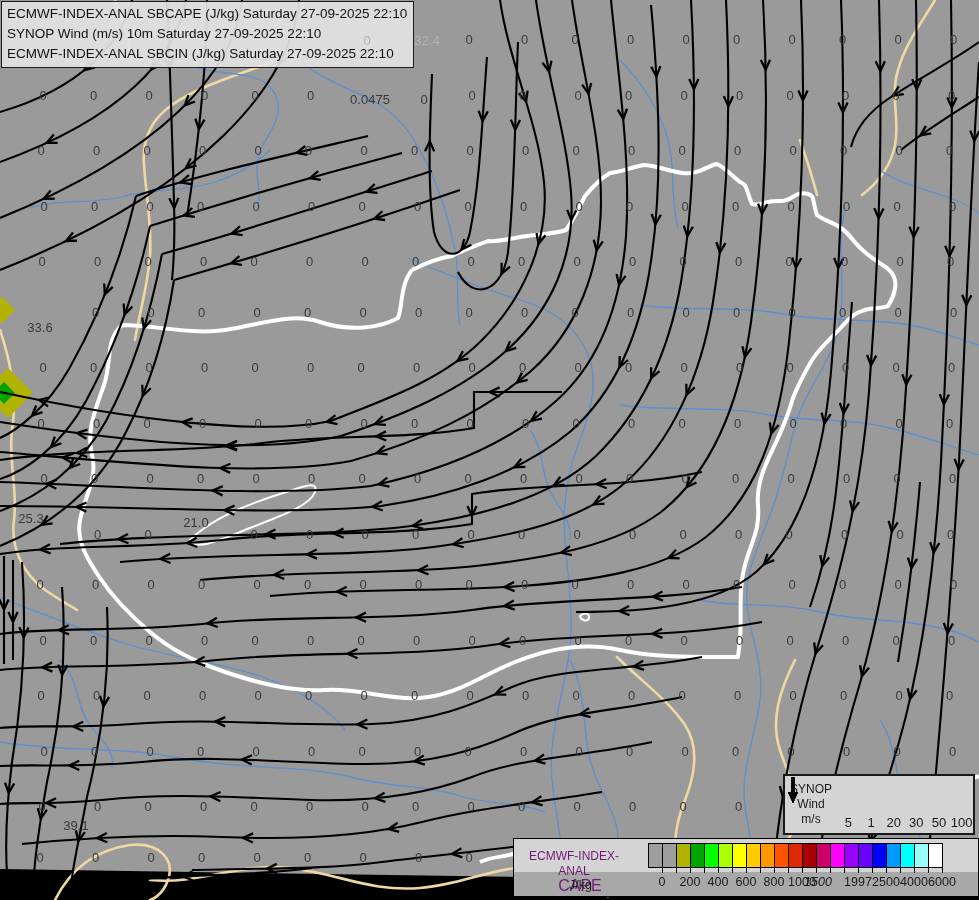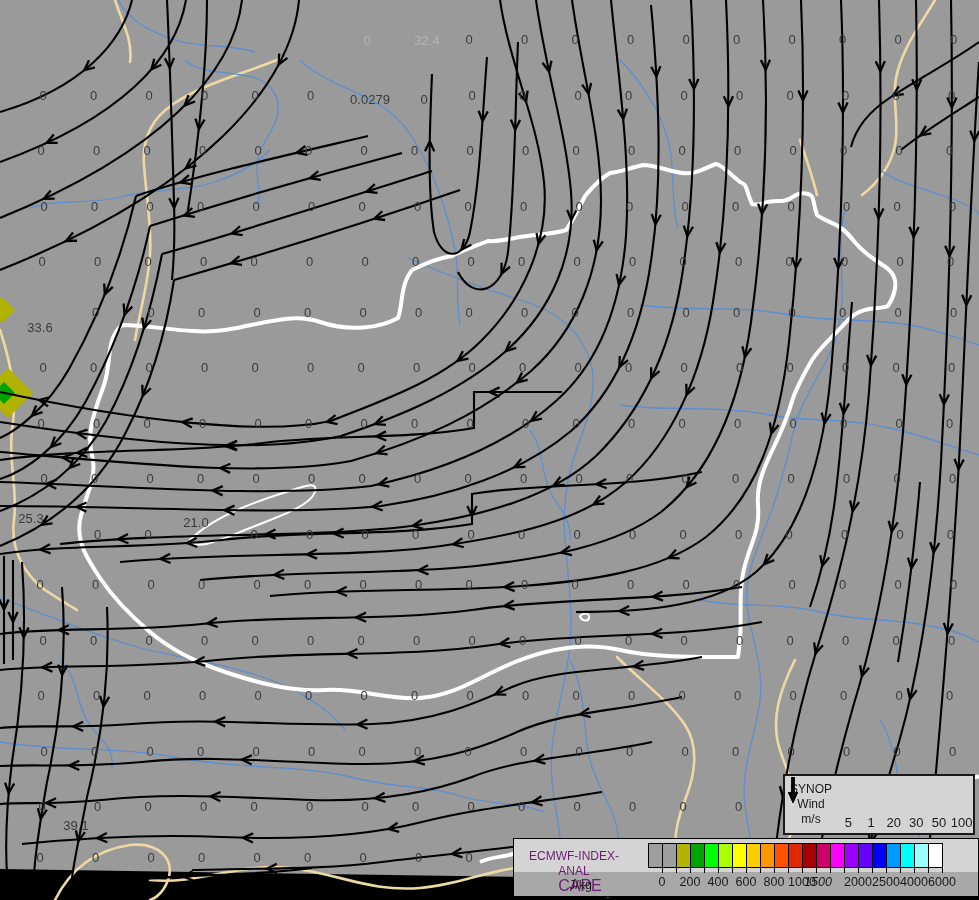--- a/index.html
+++ b/index.html
@@ -570,20 +570,25 @@
       <text x="95.5" y="861.5" text-anchor="middle" font-size="13" fill="#3a3a3a" font-family="Liberation Sans, DejaVu Sans, sans-serif">0</text>
       <text x="151" y="861.5" text-anchor="middle" font-size="13" fill="#3a3a3a" font-family="Liberation Sans, DejaVu Sans, sans-serif">0</text>
       <text x="201.5" y="861.5" text-anchor="middle" font-size="13" fill="#3a3a3a" font-family="Liberation Sans, DejaVu Sans, sans-serif">0</text>
       <text x="257" y="861.5" text-anchor="middle" font-size="13" fill="#3a3a3a" font-family="Liberation Sans, DejaVu Sans, sans-serif">0</text>
       <text x="307.5" y="861.5" text-anchor="middle" font-size="13" fill="#3a3a3a" font-family="Liberation Sans, DejaVu Sans, sans-serif">0</text>
       <text x="363" y="861.5" text-anchor="middle" font-size="13" fill="#3a3a3a" font-family="Liberation Sans, DejaVu Sans, sans-serif">0</text>
       <text x="418.5" y="861.5" text-anchor="middle" font-size="13" fill="#3a3a3a" font-family="Liberation Sans, DejaVu Sans, sans-serif">0</text>
       <text x="469" y="861.5" text-anchor="middle" font-size="13" fill="#3a3a3a" font-family="Liberation Sans, DejaVu Sans, sans-serif">0</text>
     </svg>
 
+  <div class="header-box">
+    <div class="hline">ECMWF-INDEX-ANAL SBCAPE (J/kg) Saturday 27-09-2025 22:10</div>
+    <div class="hline">SYNOP Wind (m/s) 10m Saturday 27-09-2025 22:10</div>
+    <div class="hline">ECMWF-INDEX-ANAL SBCIN (J/kg) Saturday 27-09-2025 22:10</div>
+  </div>
 
   <div class="wind-legend">
     <div class="wind-titles">
       <div>SYNOP</div>
       <div>Wind</div>
       <div>m/s</div>
     </div>
     <div class="wind-cols" id="wind-cols">
         <div class="wind-col">
           <svg width="16" height="27" viewBox="0 0 16 27">
@@ -682,28 +687,28 @@
         <div class="cape-tick" style="left: 400px;"></div>
         <div class="cape-tick" style="left: 414px;"></div>
         <div class="cape-tick" style="left: 428px;"></div>
         <div class="cape-ticklabel" style="left: 148px;">0</div>
         <div class="cape-ticklabel" style="left: 176px;">200</div>
         <div class="cape-ticklabel" style="left: 204px;">400</div>
         <div class="cape-ticklabel" style="left: 232px;">600</div>
         <div class="cape-ticklabel" style="left: 260px;">800</div>
         <div class="cape-ticklabel" style="left: 288px;">1000</div>
         <div class="cape-ticklabel" style="left: 304px; font-style: italic;">1500</div>
-        <div class="cape-ticklabel" style="left: 344px;">2000</div>
+        <div class="cape-ticklabel" style="left: 344px;">1997</div>
         <div class="cape-ticklabel" style="left: 372px;">2500</div>
         <div class="cape-ticklabel" style="left: 400px;">4000</div>
         <div class="cape-ticklabel" style="left: 428px;">6000</div>
       </div>
   </div>
 
-<span class="ann" style="left: 370px; top: 99px;">0.0279</span>
+<span class="ann" style="left: 370px; top: 99px;">0.0475</span>
     <span class="ann" style="left: 424px; top: 99px;">0</span>
     <span class="ann light" style="left: 367px; top: 40px;">0</span>
     <span class="ann light" style="left: 427px; top: 40px; text-align: right;">32.4</span>
     <span class="ann" style="left: 40px; top: 327px;">33.6</span>
     <span class="ann" style="left: 31px; top: 518px;">25.3</span>
     <span class="ann" style="left: 196px; top: 522px;">21.0</span>
     <span class="ann" style="left: 76px; top: 825px;">39.1</span>
   </div>
 
 </body></html>

